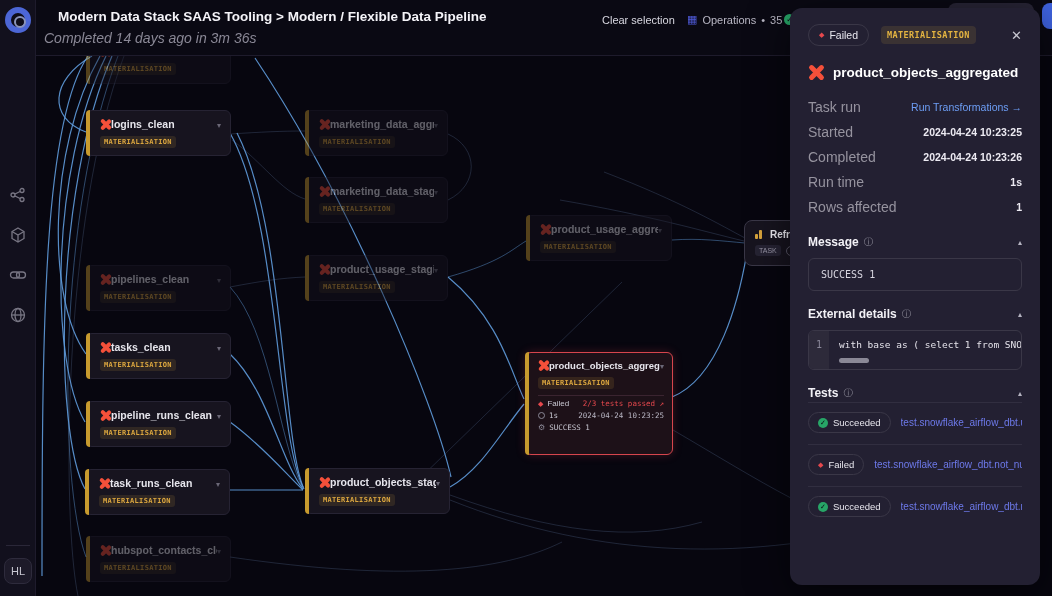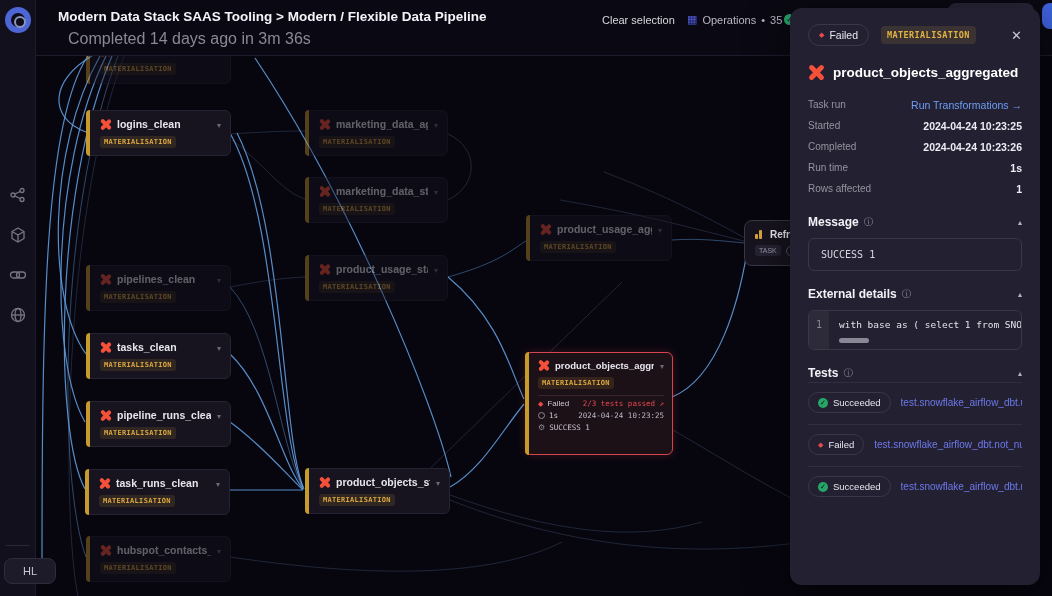--- a/index.html
+++ b/index.html
@@ -10,29 +10,29 @@
   
   #sidebar { position:absolute; left:0; top:0; width:36px; height:596px; background:#12101d;
     border-right:1px solid #1e1b2c; z-index:20; }
   #logo { position:absolute; left:5px; top:7px; width:26px; height:26px; border-radius:50%;
     border:6px solid #4c66d6; background:#0e0c18; }
   #logo::after { content:""; position:absolute; left:3px; top:3px; width:8px; height:8px;
     border-radius:50%; border:2px solid #8a93b8; }
   .side-ico { position:absolute; left:9px; width:18px; height:18px; color:#8a8896; opacity:.85; cursor:pointer; }
   .side-ico svg { width:18px; height:18px; stroke:#8a8896; fill:none; stroke-width:1.3; }
   #side-divider { position:absolute; left:6px; bottom:50px; width:24px; border-top:1px solid #2a2738; }
-  #avatar { position:absolute; left:4px; bottom:12px; width:52px; height:26px; background:#1d1a29;
+  #avatar { position:absolute; left:4px; bottom:12px; width:28px; height:26px; background:#1d1a29;
     border:1px solid #2e2b3c; border-radius:8px; color:#c9c8d2; font-size:11px; display:flex;
     align-items:center; justify-content:center; cursor:pointer; }
 
   
   #header { position:absolute; left:36px; top:0; width:1016px; height:56px; background:#0a0913;
     border-bottom:1px solid #1e1b2c; z-index:10; }
   #page-title { position:absolute; left:22px; top:9px; font-size:13.5px; font-weight:bold; color:#f4f3f8; }
-  #page-subtitle { position:absolute; left:32px; top:30px; font-size:16px; color:#8a8896; }
+  #page-subtitle { position:absolute; left:8px; top:30px; font-size:14px; color:#8a8896;font-style:italic; }
   #clear-selection { position:absolute; left:566px; top:14px; font-size:11px; color:#d8d7e0; cursor:pointer; }
   #ops-group { position:absolute; left:651px; top:13px; display:flex; align-items:center; gap:5px;
     font-size:11px; color:#b9b7c4; }
   #ops-icon { color:#4f5ad8; font-size:11px; }
   #ops-count { color:#b9b7c4; }
   #succ-group { position:absolute; left:748px; top:13px; display:flex; align-items:center; gap:5px;
     font-size:11px; color:#b9b7c4; }
   .check-dot { width:11px; height:11px; border-radius:50%; background:#27a567; color:#0a0913;
     font-size:8px; line-height:11px; text-align:center; font-weight:bold; }
   #btn-gray { position:absolute; left:912px; top:3px; width:86px; height:26px; background:#272435; border-radius:8px; cursor:pointer; }
@@ -42,21 +42,21 @@
   #edges { position:absolute; left:0; top:0; width:1052px; height:596px; z-index:1; }
   .eb { stroke:#5f9bdc; stroke-width:1.2; fill:none; opacity:.9; }
   .em { stroke:#5f9bdc; stroke-width:1; fill:none; opacity:.45; }
   .ef { stroke:#7896c8; stroke-width:1; fill:none; opacity:.22; }
 
   
   .node { position:absolute; background:#17141f; border:1px solid #262333; border-radius:6px;
     height:46px; z-index:2; cursor:pointer; }
   .node .stripe { position:absolute; left:-1px; top:-1px; bottom:-1px; width:4px;
     background:#c79a2e; border-radius:6px 0 0 6px; }
-  .nrow { display:flex; align-items:center; gap:6px; padding:7px 9px 0 13px; }
+  .nrow { display:flex; align-items:center; padding:7px 9px 0 13px; }
   .dbt-icon { position:relative; width:11px; height:11px; flex:0 0 11px; }
   .dbt-icon i { position:absolute; left:4px; top:-1px; width:3.5px; height:13px; background:#f4503a; border-radius:2px; }
   .dbt-icon i:first-child { transform:rotate(45deg); }
   .dbt-icon i:last-child { transform:rotate(-45deg); }
   .nname { font-size:10.5px; font-weight:600; color:#e6e5ec; white-space:nowrap; overflow:hidden; flex:1; }
   .chev { color:#6a6776; font-size:8px; margin-left:auto; align-self:flex-end; }
   .nbadge { display:inline-block; margin:4px 0 0 13px; font-family:"DejaVu Sans Mono", monospace;
     font-size:7px; font-weight:bold; letter-spacing:.3px; color:#dca73f;
     background:rgba(220,167,63,.13); padding:2px 4px; border-radius:3px; }
   .node.dim { opacity:.4; }
@@ -103,21 +103,21 @@
     letter-spacing:.4px; color:#e3b341; background:rgba(227,179,65,.12); padding:4px 6px; border-radius:4px; }
   #close-btn { margin-left:auto; color:#c9c8d2; font-size:13px; cursor:pointer; }
   #panel-title-row { display:flex; align-items:center; gap:9px; margin-top:18px; }
   #panel-title-row .dbt-icon { width:16px; height:16px; flex:0 0 16px; }
   #panel-title-row .dbt-icon i { left:6px; width:5px; height:19px; border-radius:2.5px; }
   #panel-title { font-size:13.5px; font-weight:bold; color:#ffffff; }
   #model-path { margin-top:9px; font-family:"DejaVu Sans Mono", monospace; font-size:10px; color:#807d90;
     word-break:break-all; line-height:1.5; }
   #details { margin-top:14px; }
   .drow { display:flex; align-items:center; justify-content:space-between; padding:4.5px 0; }
-  .dlabel { font-size:10px; color:#96939f;text-align:center; }
+  .dlabel { font-size:14px; color:#96939f;text-align:center; }
   .dvalue { font-size:10.5px; font-weight:600; color:#eceaf2; }
   .dvalue.link { color:#6d9ef6; font-weight:normal; cursor:pointer; }
   .sect-head { display:flex; align-items:center; gap:5px; margin-top:16px; }
   .sect-title { font-size:12px; font-weight:bold; color:#f2f1f6; }
   .info-ico { color:#8a8896; font-size:9.5px; }
   .collapse-ico { margin-left:auto; color:#b5b3c0; font-size:8px; cursor:pointer; }
   .box { margin-top:9px; border:1px solid #3a3747; border-radius:6px; padding:10px 12px;
     font-family:"DejaVu Sans Mono", monospace; font-size:10px; color:#d8d6e0; }
   #code-box { margin-top:9px; border:1px solid #3a3747; border-radius:6px; display:flex; overflow:hidden; }
   #code-gutter { width:20px; background:#2d2a3a; color:#8a8899; font-family:"DejaVu Sans Mono", monospace;

